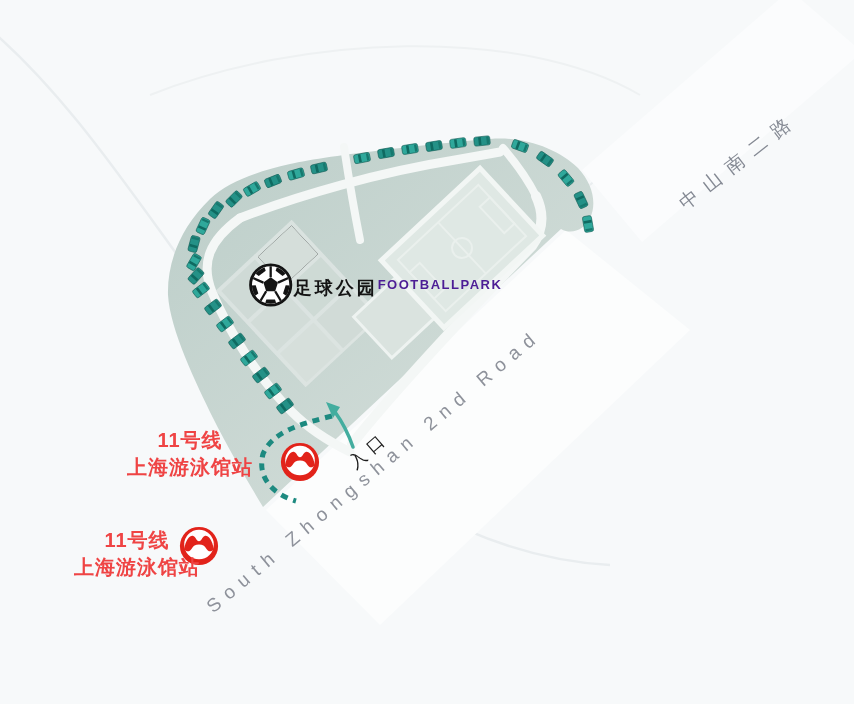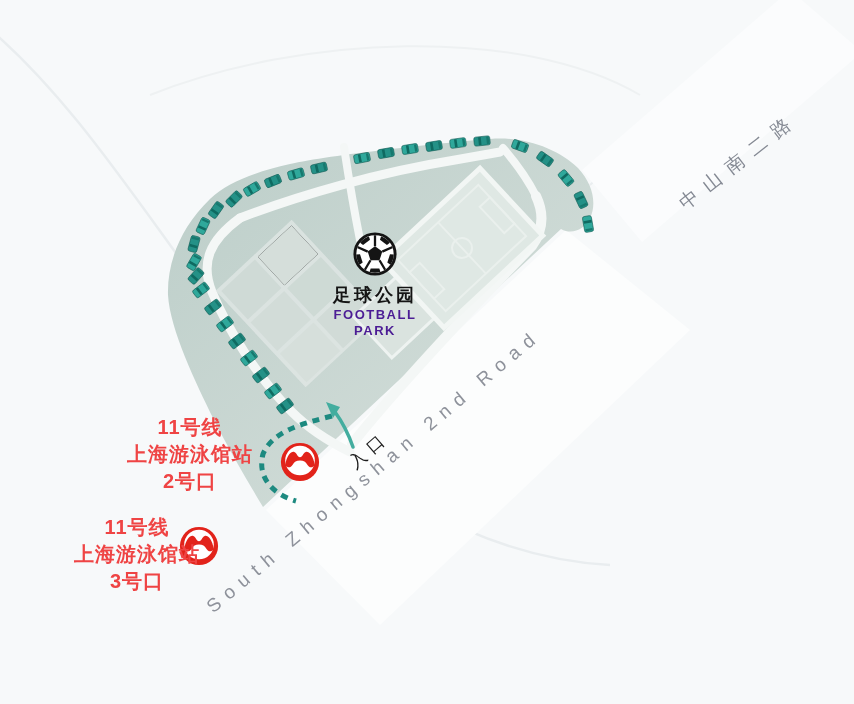--- a/index.html
+++ b/index.html
@@ -4,21 +4,21 @@
 <style>
   html,body{margin:0;padding:0;background:#ffffff;}
   .map-canvas{
     position:relative;width:854px;height:704px;overflow:hidden;
     background:#f7f9fa;
     font-family:"Liberation Sans","DejaVu Sans",sans-serif;
   }
   .map-svg{position:absolute;left:0;top:0;}
   .abs{position:absolute;transform:translate(-50%,-50%);}
   
-  .park-label{display:flex;flex-direction:column;align-items:center;text-align:center;}
+  .park-label{display:flex;flex-direction:row;align-items:center;text-align:center;}
   .park-title-zh{font-size:18px;font-weight:700;color:#141414;letter-spacing:3px;margin-top:6px;white-space:nowrap;}
   .park-title-en{font-size:13px;font-weight:700;color:#4c1d95;letter-spacing:1.5px;line-height:16px;white-space:nowrap;}
   
   .station-label{text-align:center;font-weight:700;font-size:20px;line-height:27px;color:#ef4444;letter-spacing:1px;white-space:nowrap;}
   
   .road-label{white-space:nowrap;color:#8e929b;font-size:19px;font-weight:400;}
   .road-en{letter-spacing:8px;}
   .road-zh{letter-spacing:10px;color:#848993;}
   .entrance-label{white-space:nowrap;color:#1c1c1c;font-size:17px;font-weight:500;letter-spacing:6px;}
 </style>
@@ -288,27 +288,25 @@
       </g>
     </svg>
     <div class="park-title-zh">足球公园</div>
     <div class="park-title-en">FOOTBALL</div>
     <div class="park-title-en">PARK</div>
   </div>
 
   <div class="abs station-label" style="left:190px;top:454px;">
     <div>11号线</div>
     <div>上海游泳馆站</div>
-    <div>2号口</div>
   </div>
 
   <div class="abs station-label" style="left:137px;top:554px;">
     <div>11号线</div>
     <div>上海游泳馆站</div>
-    <div>3号口</div>
   </div>
 
   <div class="abs road-label road-en" style="left:374px;top:471px;transform:translate(-50%,-50%) rotate(-40deg);">South Zhongshan 2nd Road</div>
 
   <div class="abs road-label road-zh" style="left:739px;top:161px;transform:translate(-50%,-50%) rotate(-38deg);">中山南二路</div>
 
   <div class="abs entrance-label" style="left:369px;top:450px;transform:translate(-50%,-50%) rotate(-41deg);">入口</div>
 
 </div>
 

